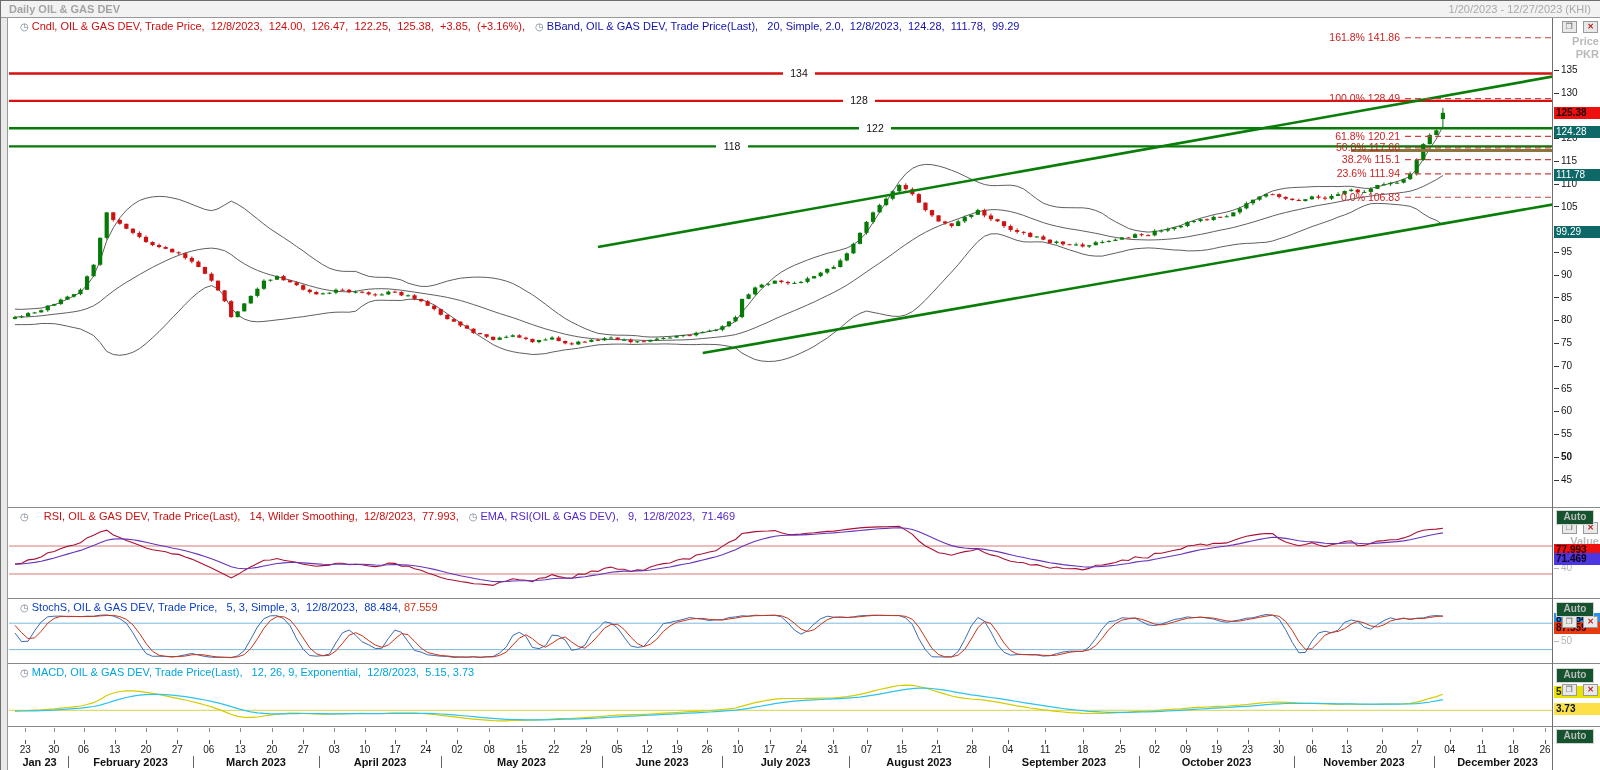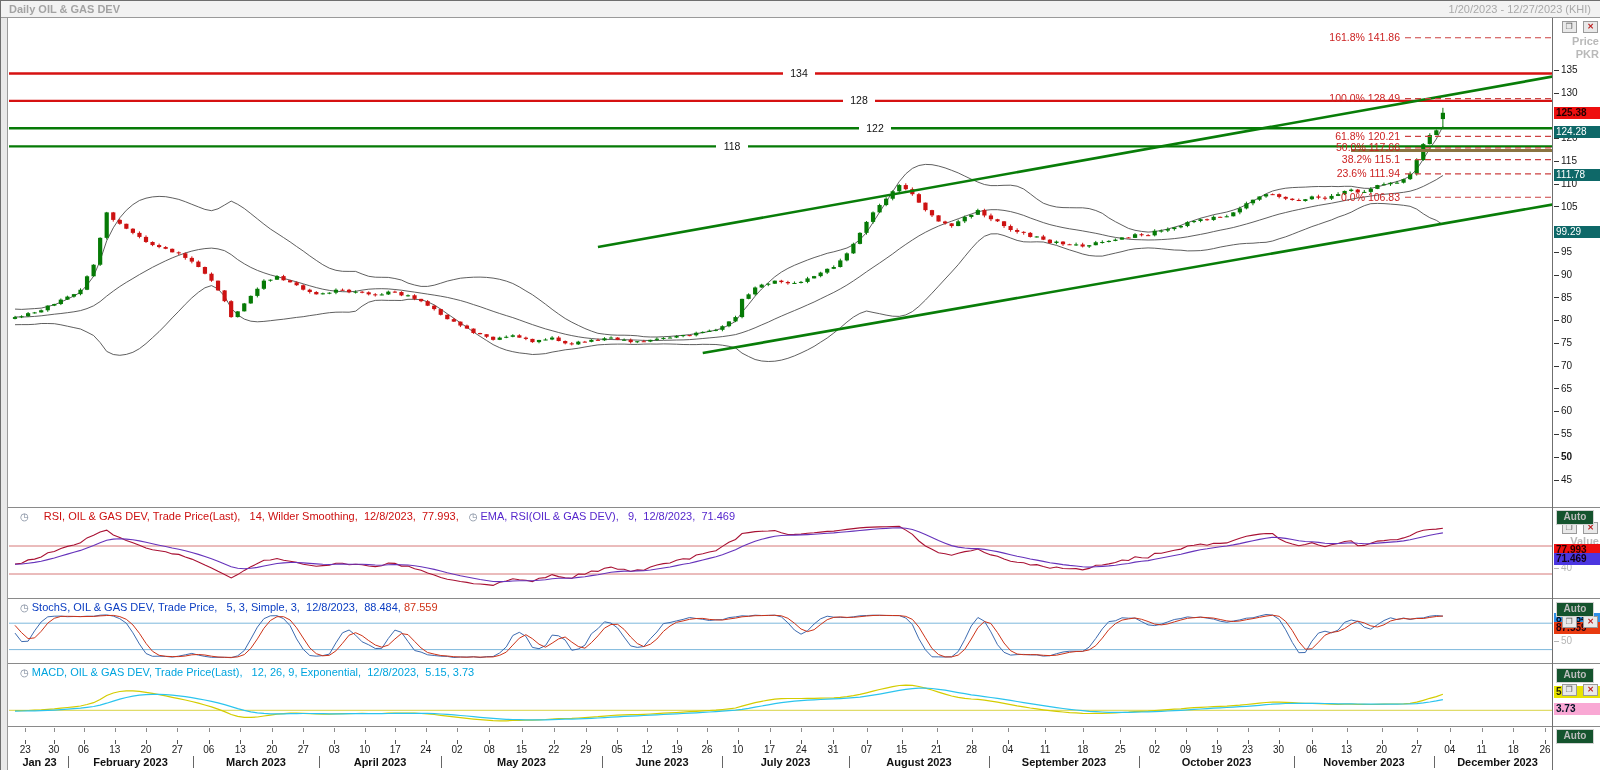--- a/index.html
+++ b/index.html
@@ -38,21 +38,21 @@
   .ptick{position:absolute;left:1px;font-size:10px;color:#151515;white-space:nowrap;}
   .ptick .dash{display:inline-block;width:5px;height:1px;background:#333;
                vertical-align:middle;margin-right:2px;}
   .ptick.bold{font-weight:bold;}
   .ptick.minor{color:#b5b5b5;} .ptick.minor .dash{background:#b5b5b5;}
   .badge{position:absolute;left:1px;width:47px;height:12px;font-size:10px;font-weight:bold;
          line-height:12px;padding-left:2px;box-sizing:border-box;z-index:8;}
   .bg-red{background:#ee0f0f;color:#200;} .bg-teal{background:#0e6868;color:#fff;font-weight:normal;}
   .bg-violet{background:#4b36e0;color:#101;} .bg-blue{background:#2f8fe8;color:#012;}
   .bg-orange{background:#e83a10;color:#201;} .bg-yellow{background:#e8e400;color:#220;}
-  .bg-cyan{background:#f9a8d4;color:#012;}
+  .bg-cyan{background:#fde047;color:#012;}
   
   .win-btns{position:absolute;right:3px;height:13px;z-index:9;}
   .wbtn{display:inline-block;width:15px;height:12px;margin-left:2px;background:#e9e9e9;
         border:1px solid #9a9a9a;box-sizing:border-box;font-size:8px;line-height:10px;
         text-align:center;color:#555;vertical-align:top;cursor:default;}
   .wbtn.close{color:#b22;font-weight:bold;}
   .auto-btn{position:absolute;left:3px;width:36px;height:13px;border:1px solid #d2d2d2;
             background:#14532d;color:#bdbdbd;font-size:10px;font-weight:bold;line-height:12px;
             text-align:center;z-index:9;}
   
@@ -541,20 +541,22 @@
         <text x="1399" y="121.82408000000002" text-anchor="end" fill="#cc2222" font-size="10.5px" font-family="&quot;Liberation Sans&quot;,sans-serif">61.8%   120.21</text>
         <line x1="1404" y1="129.93168000000003" x2="1551" y2="129.93168000000003" stroke="#cc4040" stroke-width="1.2" stroke-dasharray="6 4"></line>
         <text x="1399" y="133.43168000000003" text-anchor="end" fill="#cc2222" font-size="10.5px" font-family="&quot;Liberation Sans&quot;,sans-serif">50.0%   117.66</text>
         <line x1="1404" y1="141.58480000000003" x2="1551" y2="141.58480000000003" stroke="#cc4040" stroke-width="1.2" stroke-dasharray="6 4"></line>
         <text x="1399" y="145.08480000000003" text-anchor="end" fill="#cc2222" font-size="10.5px" font-family="&quot;Liberation Sans&quot;,sans-serif">38.2%   115.1</text>
         <line x1="1404" y1="155.96912" x2="1551" y2="155.96912" stroke="#cc4040" stroke-width="1.2" stroke-dasharray="6 4"></line>
         <text x="1399" y="159.46912" text-anchor="end" fill="#cc2222" font-size="10.5px" font-family="&quot;Liberation Sans&quot;,sans-serif">23.6%   111.94</text>
         <line x1="1404" y1="179.22984" x2="1551" y2="179.22984" stroke="#cc4040" stroke-width="1.2" stroke-dasharray="6 4"></line>
         <text x="1399" y="182.72984" text-anchor="end" fill="#cc2222" font-size="10.5px" font-family="&quot;Liberation Sans&quot;,sans-serif">0.0%   106.83</text>
       </svg>
+    <div class="legend-row"><span class="lg-icon">◷</span><span class="lg-candle">Cndl, OIL &amp; GAS DEV, Trade Price,  12/8/2023,  124.00,  126.47,  122.25,  125.38,  +3.85,  (+3.16%), </span><span class="lg-icon">◷</span><span class="lg-bband">BBand, OIL &amp; GAS DEV, Trade Price(Last),   20, Simple, 2.0,  12/8/2023,  124.28,  111.78,  99.29</span>
+    </div>
   </div>
 
   <div class="panel" id="rsi-panel">
       <svg width="1551" height="90">
         <line x1="8" y1="38" x2="1551" y2="38" stroke="#cc5555" stroke-width="0.8"></line>
         <line x1="8" y1="66" x2="1551" y2="66" stroke="#cc5555" stroke-width="0.8"></line>
         <path d="M14.0 56.1L20.6 55.2L27.1 51.9L33.6 51.1L40.2 48.9L46.8 44.8L53.3 43.5L59.9 40.4L66.4 38.4L72.9 37.0L79.5 34.8L86.0 29.9L92.6 27.3L99.1 23.9L105.7 22.1L112.3 27.0L118.8 29.4L125.3 32.4L131.9 34.8L138.4 37.2L145.0 40.0L151.5 41.7L158.1 42.8L164.7 43.8L171.2 45.9L177.8 46.4L184.3 49.1L190.8 51.1L197.4 53.9L203.9 57.0L210.5 59.9L217.0 63.3L223.6 66.4L230.2 69.9L236.7 66.6L243.3 62.4L249.8 58.8L256.4 55.6L262.9 52.3L269.4 52.0L276.0 50.5L282.6 52.3L289.1 53.2L295.6 54.4L302.2 56.3L308.8 57.3L315.3 58.3L321.8 57.6L328.4 57.2L334.9 55.3L341.5 55.3L348.1 56.7L354.6 56.3L361.1 56.7L367.7 58.0L374.3 58.6L380.8 57.8L387.3 55.1L393.9 55.4L400.4 58.1L407.0 58.0L413.6 60.7L420.1 62.3L426.6 65.1L433.2 67.0L439.8 69.6L446.3 71.3L452.8 72.2L459.4 73.5L465.9 74.4L472.5 75.7L479.1 76.0L485.6 76.6L492.1 77.4L498.7 74.2L505.3 73.0L511.8 70.8L518.3 71.8L524.9 72.3L531.4 73.6L538.0 70.3L544.5 69.6L551.1 66.6L557.6 68.6L564.2 69.8L570.8 70.4L577.3 66.0L583.9 66.2L590.4 63.0L596.9 63.4L603.5 60.2L610.0 59.1L616.6 61.3L623.1 61.2L629.7 63.5L636.3 61.9L642.8 62.3L649.4 59.0L655.9 57.0L662.4 55.6L669.0 55.0L675.5 52.3L682.1 50.7L688.6 51.1L695.2 47.0L701.8 45.7L708.3 44.0L714.9 42.7L721.4 38.4L727.9 34.3L734.5 31.5L741.0 25.5L747.6 24.6L754.1 23.6L760.7 23.2L767.3 23.0L773.8 22.6L780.4 24.7L786.9 26.5L793.4 26.4L800.0 26.1L806.5 25.3L813.1 24.8L819.6 24.1L826.2 23.4L832.8 23.1L839.3 22.2L845.9 21.4L852.4 20.6L858.9 19.9L865.5 19.4L872.0 19.1L878.6 18.9L885.1 18.7L891.7 18.6L898.3 18.4L904.8 22.1L911.4 26.4L917.9 33.0L924.4 38.0L931.0 41.2L937.5 44.7L944.1 45.7L950.6 47.2L957.2 45.3L963.8 43.6L970.3 42.7L976.9 41.0L983.4 44.5L989.9 46.9L996.5 48.2L1003.0 51.0L1009.6 53.2L1016.1 54.2L1022.7 54.7L1029.3 57.0L1035.8 56.6L1042.3 58.5L1048.9 60.2L1055.5 59.0L1062.0 60.5L1068.5 60.7L1075.1 60.6L1081.6 61.9L1088.2 60.4L1094.8 57.3L1101.3 57.0L1107.8 55.9L1114.4 54.5L1121.0 52.0L1127.5 52.5L1134.0 48.8L1140.6 49.8L1147.1 50.0L1153.7 45.4L1160.3 45.3L1166.8 43.8L1173.3 42.3L1179.9 41.1L1186.5 38.0L1193.0 37.3L1199.5 36.0L1206.1 37.3L1212.6 35.2L1219.2 35.4L1225.8 34.9L1232.3 32.4L1238.8 30.3L1245.4 28.3L1252.0 27.1L1258.5 26.1L1265.0 25.5L1271.6 25.6L1278.1 30.7L1284.7 33.9L1291.3 36.0L1297.8 37.8L1304.3 36.5L1310.9 34.7L1317.5 37.0L1324.0 38.8L1330.5 36.7L1337.1 35.5L1343.6 33.5L1350.2 32.7L1356.8 37.8L1363.3 37.4L1369.8 35.3L1376.4 33.1L1383.0 32.6L1389.5 31.8L1396.0 31.8L1402.6 29.9L1409.1 27.7L1415.7 24.3L1422.3 22.3L1428.8 21.5L1435.3 21.1L1441.9 20.2" fill="none" stroke="#a81133" stroke-width="1.1"></path>
         <path d="M14.0 56.3L20.6 56.0L27.1 55.2L33.6 54.4L40.2 53.3L46.8 51.6L53.3 50.0L59.9 48.0L66.4 46.1L72.9 44.3L79.5 42.4L86.0 39.9L92.6 37.4L99.1 34.7L105.7 32.2L112.3 31.1L118.8 30.8L125.3 31.1L131.9 31.8L138.4 32.9L145.0 34.3L151.5 35.8L158.1 37.2L164.7 38.5L171.2 40.0L177.8 41.3L184.3 42.8L190.8 44.5L197.4 46.4L203.9 48.5L210.5 50.8L217.0 53.3L223.6 55.9L230.2 58.7L236.7 60.3L243.3 60.7L249.8 60.3L256.4 59.4L262.9 58.0L269.4 56.8L276.0 55.5L282.6 54.9L289.1 54.5L295.6 54.5L302.2 54.9L308.8 55.4L315.3 55.9L321.8 56.3L328.4 56.5L334.9 56.2L341.5 56.1L348.1 56.2L354.6 56.2L361.1 56.3L367.7 56.6L374.3 57.0L380.8 57.2L387.3 56.8L393.9 56.5L400.4 56.8L407.0 57.0L413.6 57.8L420.1 58.7L426.6 60.0L433.2 61.4L439.8 63.0L446.3 64.7L452.8 66.2L459.4 67.7L465.9 69.0L472.5 70.3L479.1 71.5L485.6 72.5L492.1 73.5L498.7 73.6L505.3 73.5L511.8 73.0L518.3 72.7L524.9 72.7L531.4 72.8L538.0 72.3L544.5 71.8L551.1 70.7L557.6 70.3L564.2 70.2L570.8 70.2L577.3 69.4L583.9 68.8L590.4 67.6L596.9 66.8L603.5 65.5L610.0 64.2L616.6 63.6L623.1 63.1L629.7 63.2L636.3 62.9L642.8 62.8L649.4 62.0L655.9 61.0L662.4 60.0L669.0 59.0L675.5 57.6L682.1 56.2L688.6 55.2L695.2 53.6L701.8 52.0L708.3 50.4L714.9 48.8L721.4 46.7L727.9 44.3L734.5 41.7L741.0 38.5L747.6 35.7L754.1 33.3L760.7 31.3L767.3 29.6L773.8 28.2L780.4 27.5L786.9 27.3L793.4 27.1L800.0 26.9L806.5 26.6L813.1 26.2L819.6 25.8L826.2 25.3L832.8 24.9L839.3 24.3L845.9 23.7L852.4 23.1L858.9 22.5L865.5 21.9L872.0 21.3L878.6 20.8L885.1 20.4L891.7 20.0L898.3 19.7L904.8 20.2L911.4 21.5L917.9 23.8L924.4 26.6L931.0 29.5L937.5 32.6L944.1 35.2L950.6 37.6L957.2 39.1L963.8 40.0L970.3 40.6L976.9 40.6L983.4 41.4L989.9 42.5L996.5 43.6L1003.0 45.1L1009.6 46.7L1016.1 48.2L1022.7 49.5L1029.3 51.0L1035.8 52.1L1042.3 53.4L1048.9 54.8L1055.5 55.6L1062.0 56.6L1068.5 57.4L1075.1 58.0L1081.6 58.8L1088.2 59.1L1094.8 58.8L1101.3 58.4L1107.8 57.9L1114.4 57.2L1121.0 56.2L1127.5 55.5L1134.0 54.1L1140.6 53.3L1147.1 52.6L1153.7 51.2L1160.3 50.0L1166.8 48.8L1173.3 47.5L1179.9 46.2L1186.5 44.6L1193.0 43.1L1199.5 41.7L1206.1 40.8L1212.6 39.7L1219.2 38.8L1225.8 38.0L1232.3 36.9L1238.8 35.6L1245.4 34.1L1252.0 32.7L1258.5 31.4L1265.0 30.2L1271.6 29.3L1278.1 29.6L1284.7 30.4L1291.3 31.5L1297.8 32.8L1304.3 33.5L1310.9 33.8L1317.5 34.4L1324.0 35.3L1330.5 35.6L1337.1 35.5L1343.6 35.1L1350.2 34.7L1356.8 35.3L1363.3 35.7L1369.8 35.6L1376.4 35.1L1383.0 34.6L1389.5 34.1L1396.0 33.6L1402.6 32.9L1409.1 31.8L1415.7 30.3L1422.3 28.7L1428.8 27.3L1435.3 26.0L1441.9 24.9" fill="none" stroke="#6633bb" stroke-width="1.1"></path>
       </svg>
     <div class="legend-row"><span class="lg-icon">◷</span><span class="lg-rsi">RSI, OIL &amp; GAS DEV, Trade Price(Last),   14, Wilder Smoothing,  12/8/2023,  77.993, </span><span class="lg-icon">◷</span><span class="lg-rsiema">EMA, RSI(OIL &amp; GAS DEV),   9,  12/8/2023,  71.469</span>

